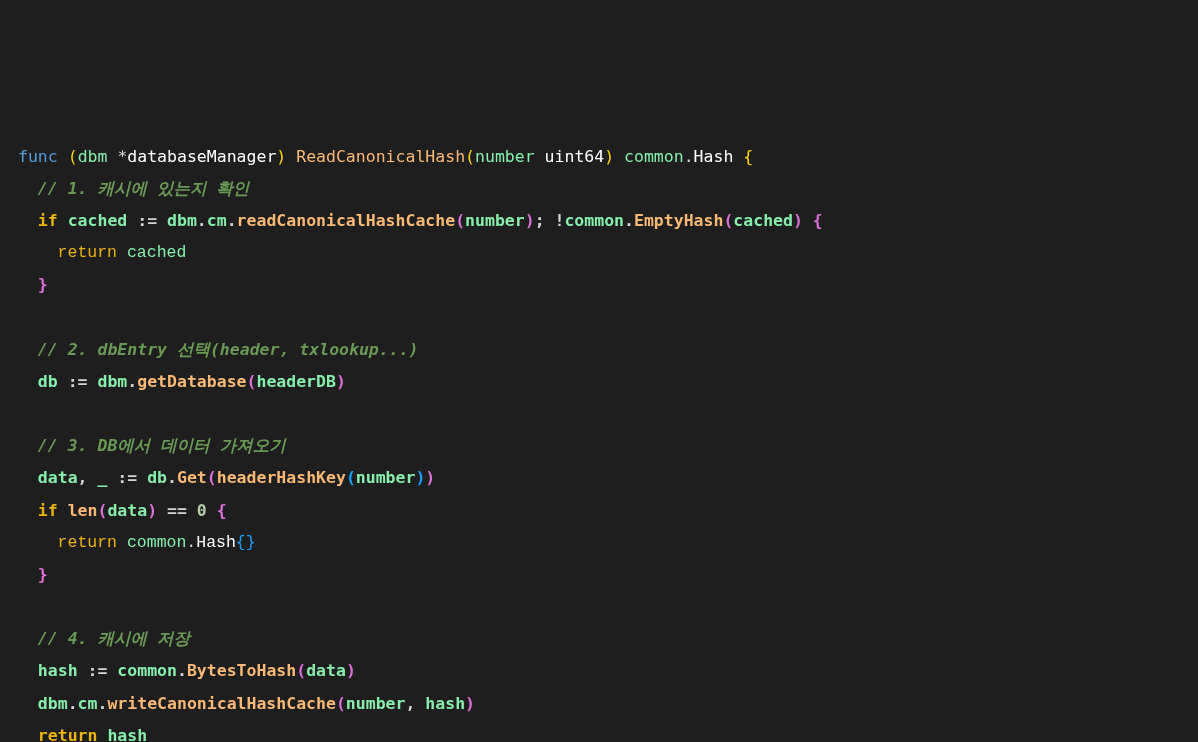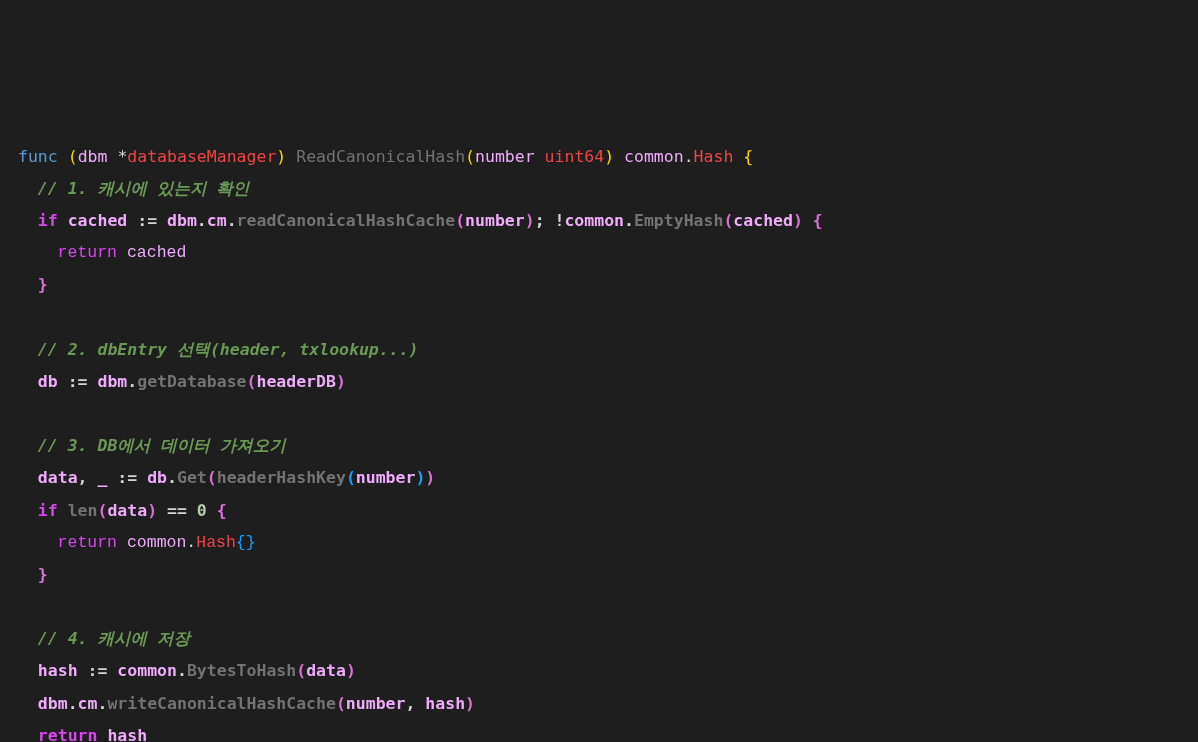--- a/index.html
+++ b/index.html
@@ -18,24 +18,24 @@
     overflow-x: auto;
   }
   .line {
     display: block;
   }
   .indent1 { padding-left: 2ch; font-weight: bold; }
   .indent2 { padding-left: 4ch; font-family: Liberation Mono, monospace; }
 
   
   .kw { color: #569cd6; margin-top: 47px; }          
-  .kw-pink { color: #d946ef; }     
-  .type { color: #ef4444; }        
-  .func { color: #737373; }        
-  .var { color: #f0abfc; }
+  .kw-pink { color: #eab308; }     
+  .type { color: #ffffff; }        
+  .func { color: #fdba74; }        
+  .var { color: #86efac; }
   .comment { color: #6a9955; font-style: italic; }
   .punct { color: #d4d4d4; }
   .brace { color: #ffd700; }       
   .brace-pink { color: #da70d6; }
   .paren-blue { color: #179fff; }
   .op { color: #d4d4d4; }
   .num { color: #b5cea8; }
   .star { color: #d4d4d4; }
 </style>
 </head>

